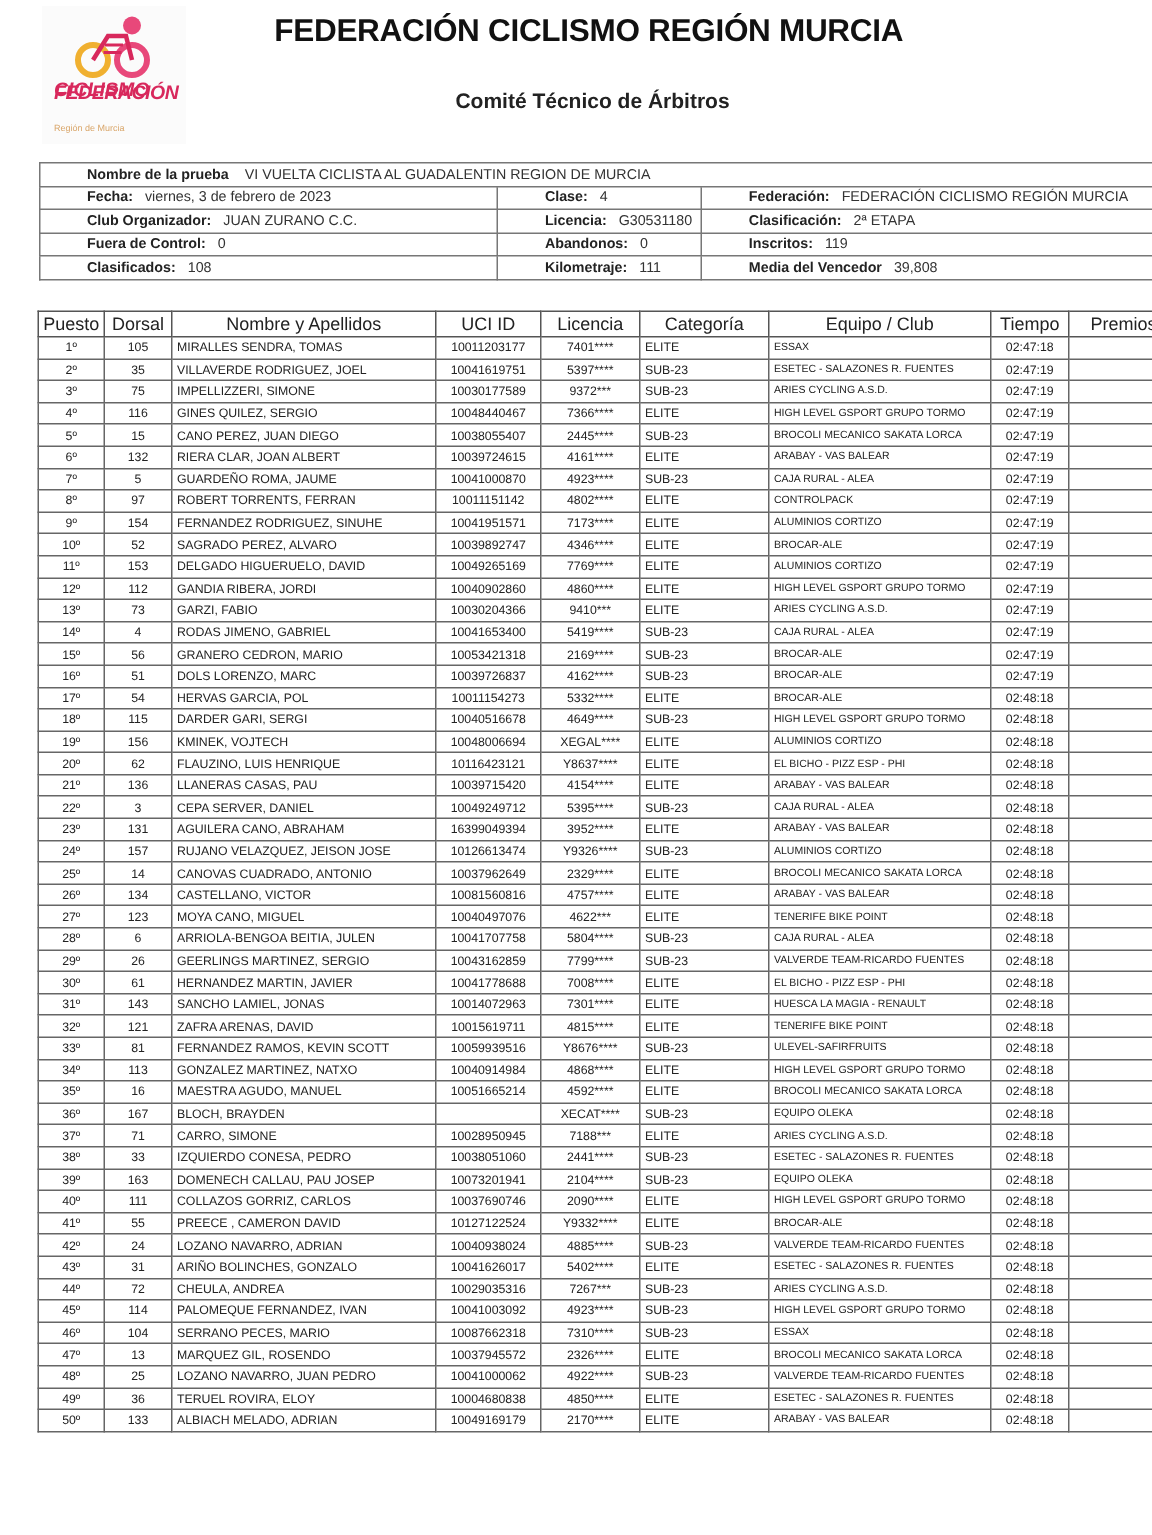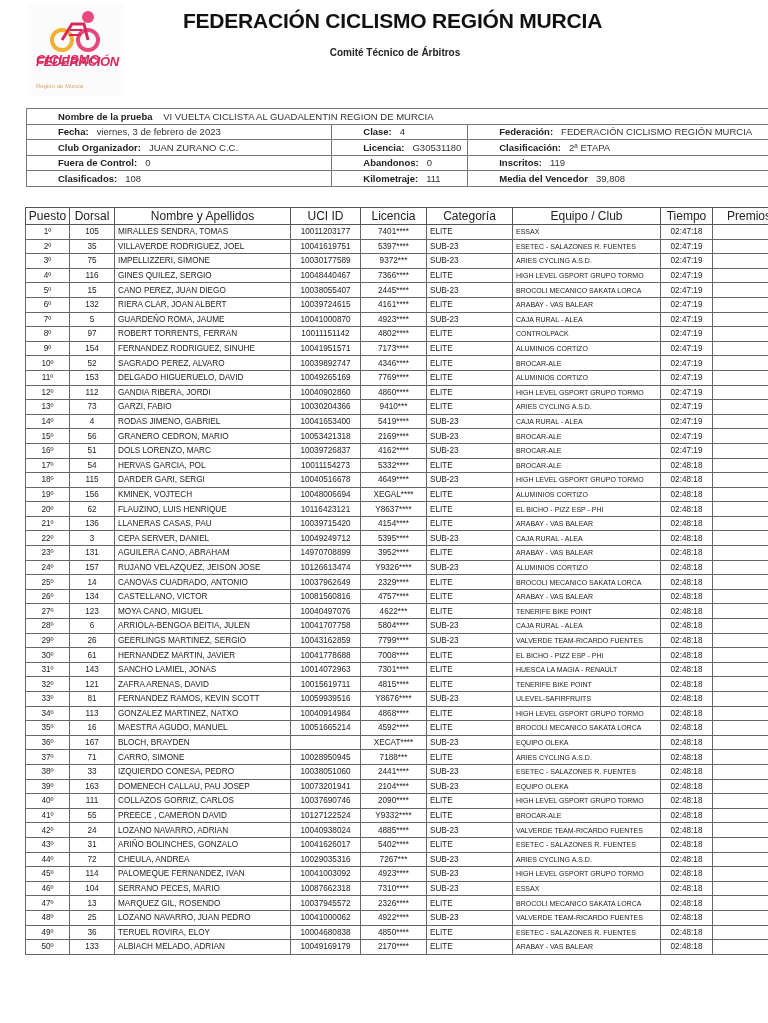--- a/index.html
+++ b/index.html
@@ -3,21 +3,21 @@
 <meta charset="utf-8">
 <style>
   html, body { margin: 0; padding: 0; background: #ffffff; }
   body { width: 768px; height: 1023px; position: relative; overflow: hidden; font-family: "Liberation Sans", sans-serif; color: #222; }
   .logo { position: absolute; left: 28px; top: 4px; width: 96px; height: 92px; background: #fbfbfb; }
   .logo svg { position: absolute; left: 20px; top: 6px; }
   .logo .l1 { position: absolute; left: 8px; top: 50px; font-size: 13px; font-weight: bold; color: #d8285c; letter-spacing: -0.3px; font-style: italic; }
   .logo .l2 { position: absolute; left: 8px; top: 48px; font-size: 13px; font-weight: bold; color: #d8285c; font-style: italic; }
   .logo .l3 { position: absolute; left: 8px; top: 79px; font-size: 6px; color: #d9a66a; }
   .title { position: absolute; left: 120px; width: 545px; top: 9px; text-align: center; font-size: 21px; font-weight: bold; color: #111; letter-spacing: -0.2px; }
-  .subtitle { position: absolute; left: 120px; width: 550px; top: 47px; text-align: center; font-size: 10px; font-weight: bold; color: #222; }
+  .subtitle { position: absolute; left: 120px; width: 550px; top: 59px; text-align: center; font-size: 14px; font-weight: bold; color: #222; }
 
   table.info { position: absolute; left: 26px; top: 108px; width: 760px; border-collapse: collapse; font-size: 9.5px; }
   table.info td { border: 1px solid #777; height: 14.5px; padding: 0 3px; white-space: nowrap; vertical-align: middle; }
   table.info .lbl { font-weight: bold; color: #222; margin-right: 8px; padding-left: 28px; }
   table.info .val { color: #333; text-align: right; }
 
   table.results { position: absolute; left: 25px; top: 207px; width: 760px; border-collapse: collapse; font-size: 8.2px; table-layout: fixed; }
   table.results th { border: 1px solid #555; height: 16px; font-weight: normal; font-size: 12px; color: #222; padding: 0; }
   table.results td { border: 1px solid #666; height: 13.6px; padding: 0 3px; white-space: nowrap; overflow: hidden; color: #222; }
   table.results td.c { text-align: center; }
@@ -344,21 +344,21 @@
         <td class="c">5395****</td>
         <td class="cat">SUB-23</td>
         <td class="team">CAJA RURAL - ALEA</td>
         <td class="c">02:48:18</td>
         <td></td>
       </tr>
       <tr>
         <td class="c">23º</td>
         <td class="c">131</td>
         <td>AGUILERA CANO, ABRAHAM</td>
-        <td class="c">14970708899</td>
+        <td class="c">16399049394</td>
         <td class="c">3952****</td>
         <td class="cat">ELITE</td>
         <td class="team">ARABAY - VAS BALEAR</td>
         <td class="c">02:48:18</td>
         <td></td>
       </tr>
       <tr>
         <td class="c">24º</td>
         <td class="c">157</td>
         <td>RUJANO VELAZQUEZ, JEISON JOSE</td>

